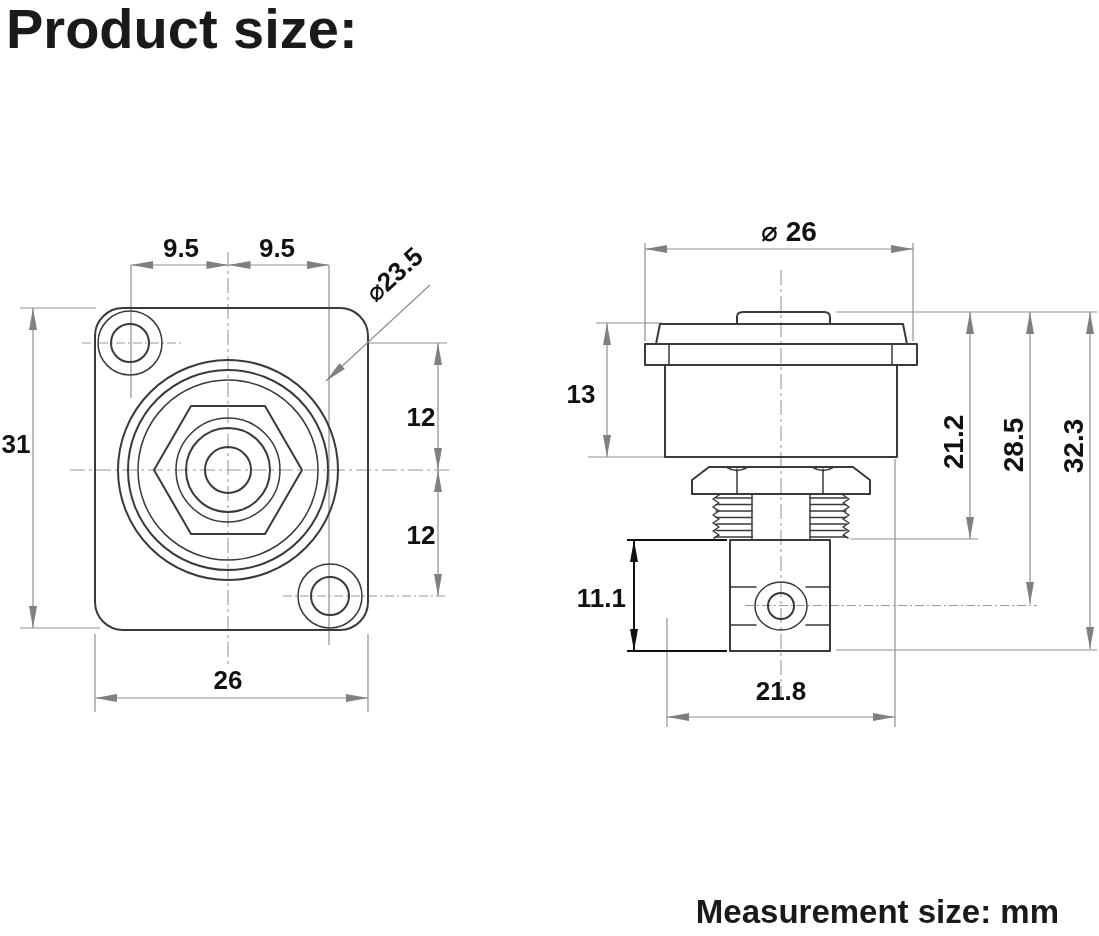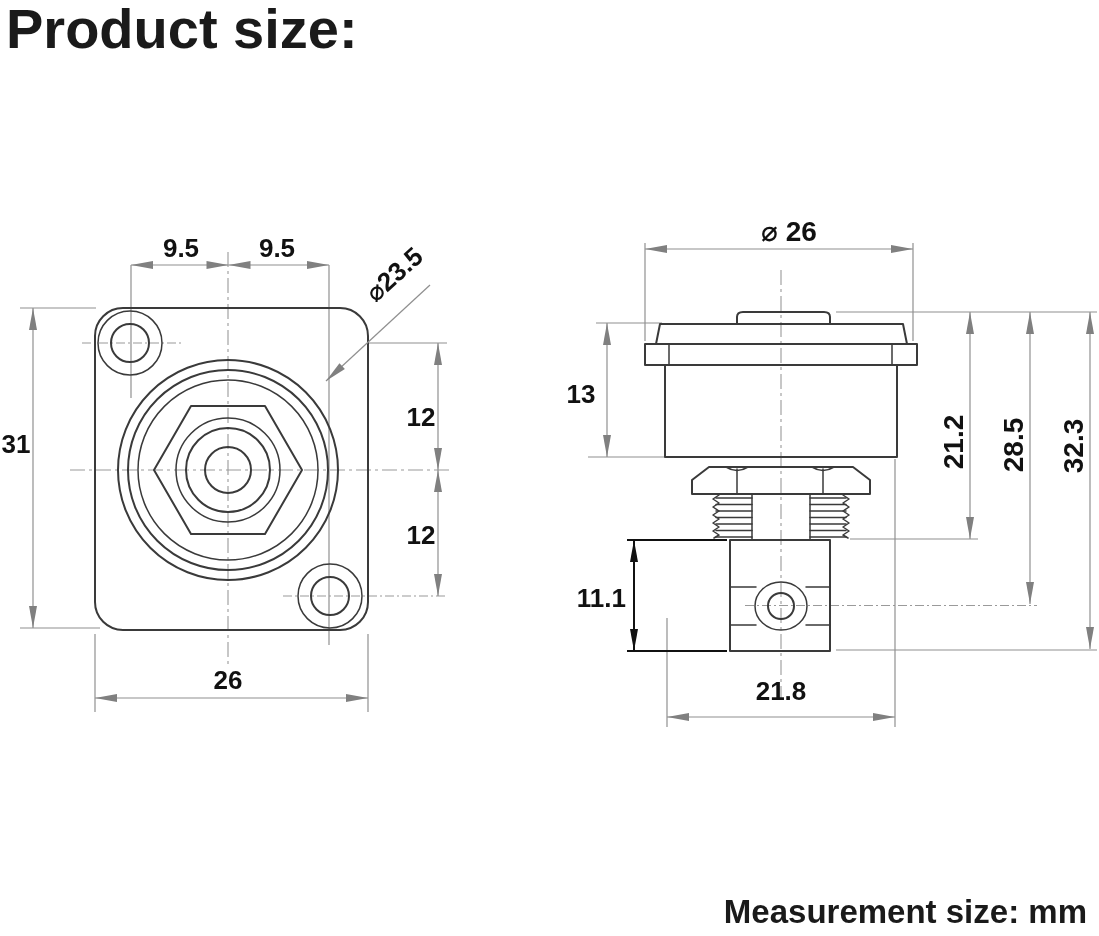--- a/index.html
+++ b/index.html
@@ -1,20 +1,20 @@
 <!DOCTYPE html>
 <html><head>
 <meta charset="utf-8">
 <style>
   html,body{margin:0;padding:0;background:#ffffff;}
   .canvas{position:relative;width:1099px;height:936px;background:#ffffff;overflow:hidden;
           font-family:"Liberation Sans","DejaVu Sans",sans-serif;}
   .page-title{position:absolute;left:6px;top:-4px;margin:0;font-size:56px;font-weight:bold;
           color:#1a1a1a;letter-spacing:0px;}
-  .footer-note{position:absolute;right:12px;top:893px;font-size:33px;font-weight:bold;color:#1a1a1a;}
+  .footer-note{position:absolute;right:40px;top:893px;font-size:33px;font-weight:bold;color:#1a1a1a;}
   svg{position:absolute;left:0;top:0;}
   
   .pl{stroke:#3a3a3a;stroke-width:2;fill:none;stroke-linejoin:round;stroke-linecap:round;}
   .pt{stroke:#3a3a3a;stroke-width:1.5;fill:none;stroke-linejoin:round;stroke-linecap:round;}
   
   .dim{stroke:#909090;stroke-width:1.2;fill:none;}
   
   .cl{stroke:#9a9a9a;stroke-width:1.1;fill:none;stroke-dasharray:15 4 3 4;}
   .clh{stroke:#9a9a9a;stroke-width:1.1;fill:none;stroke-dasharray:9 3 2 3;}
   

